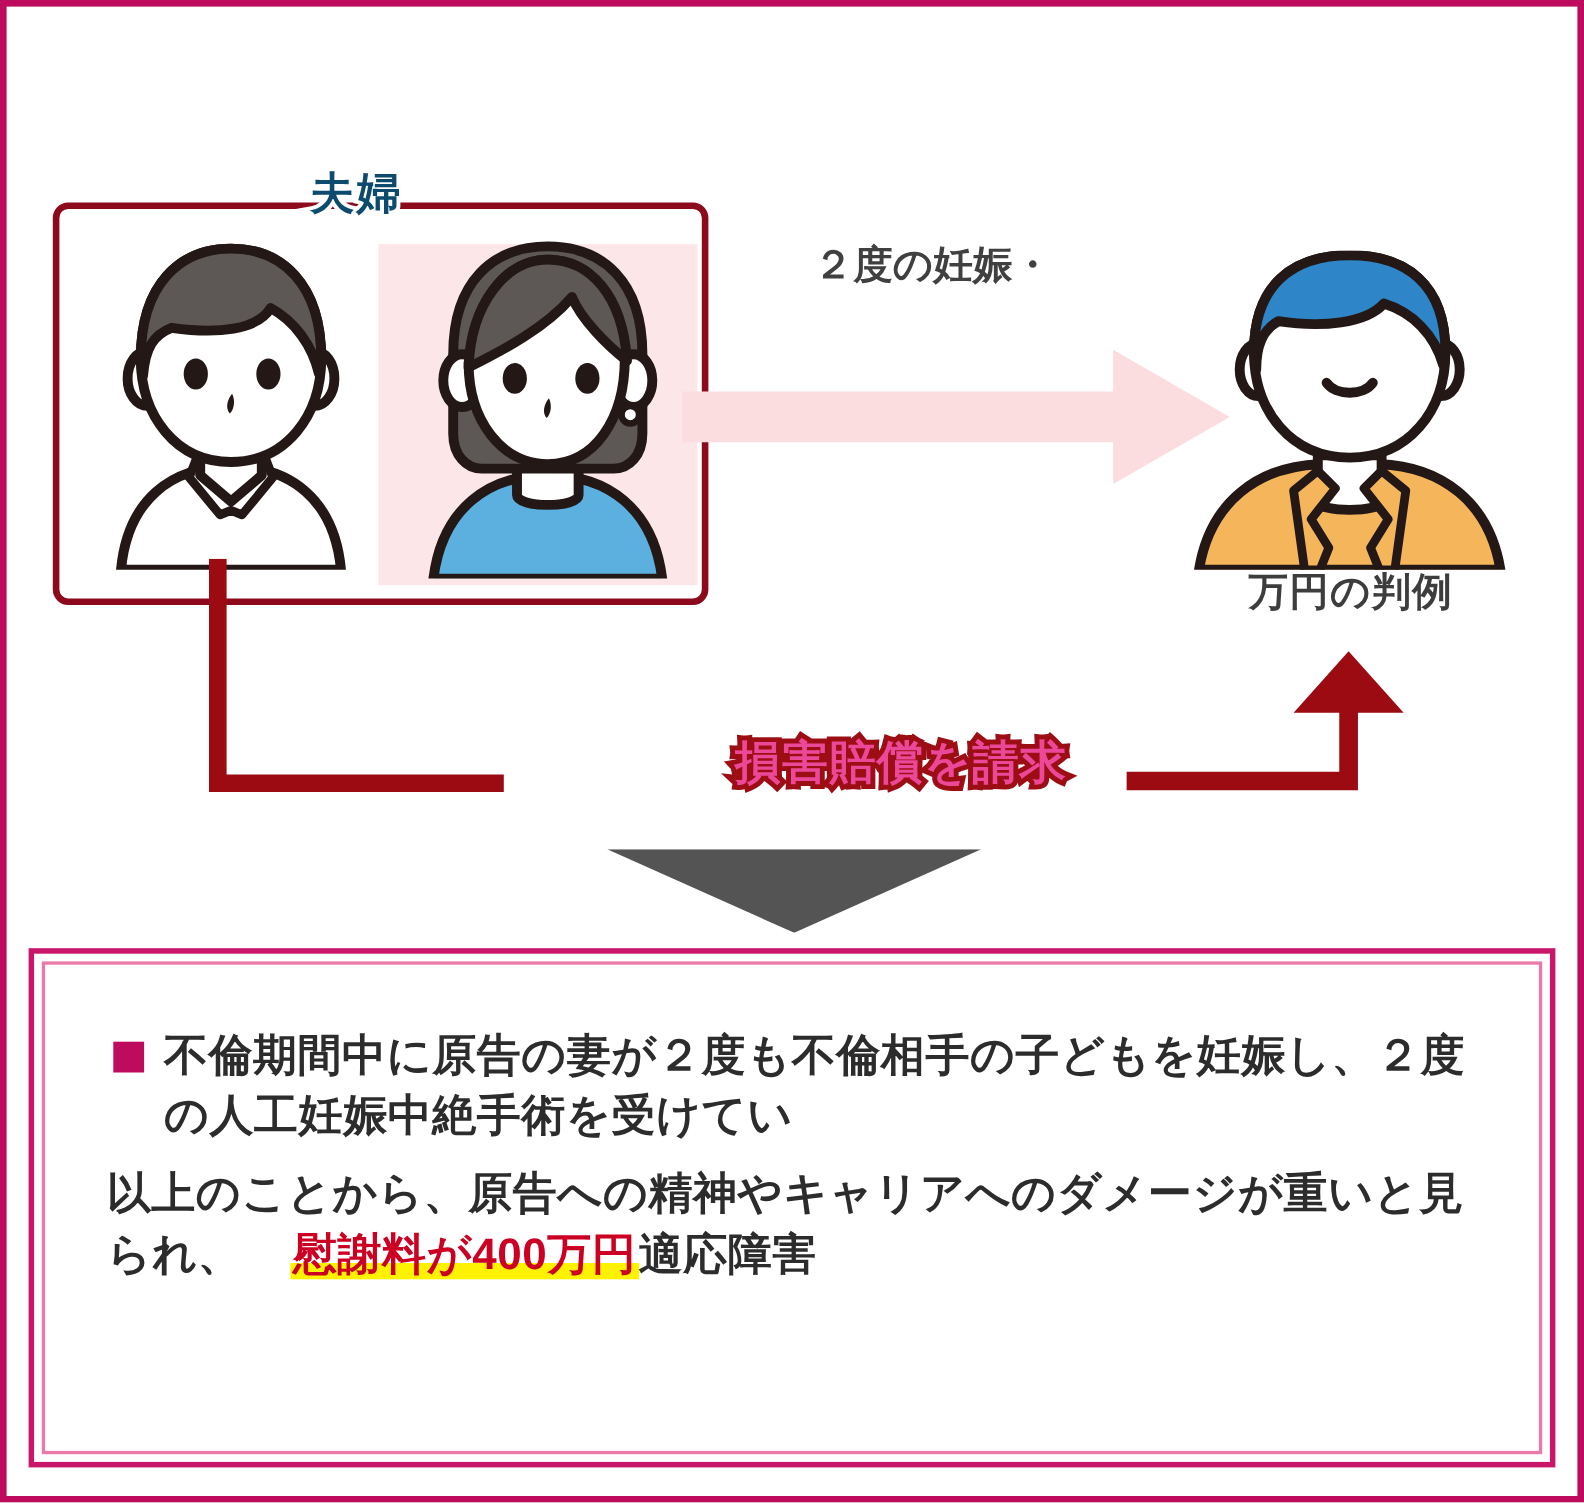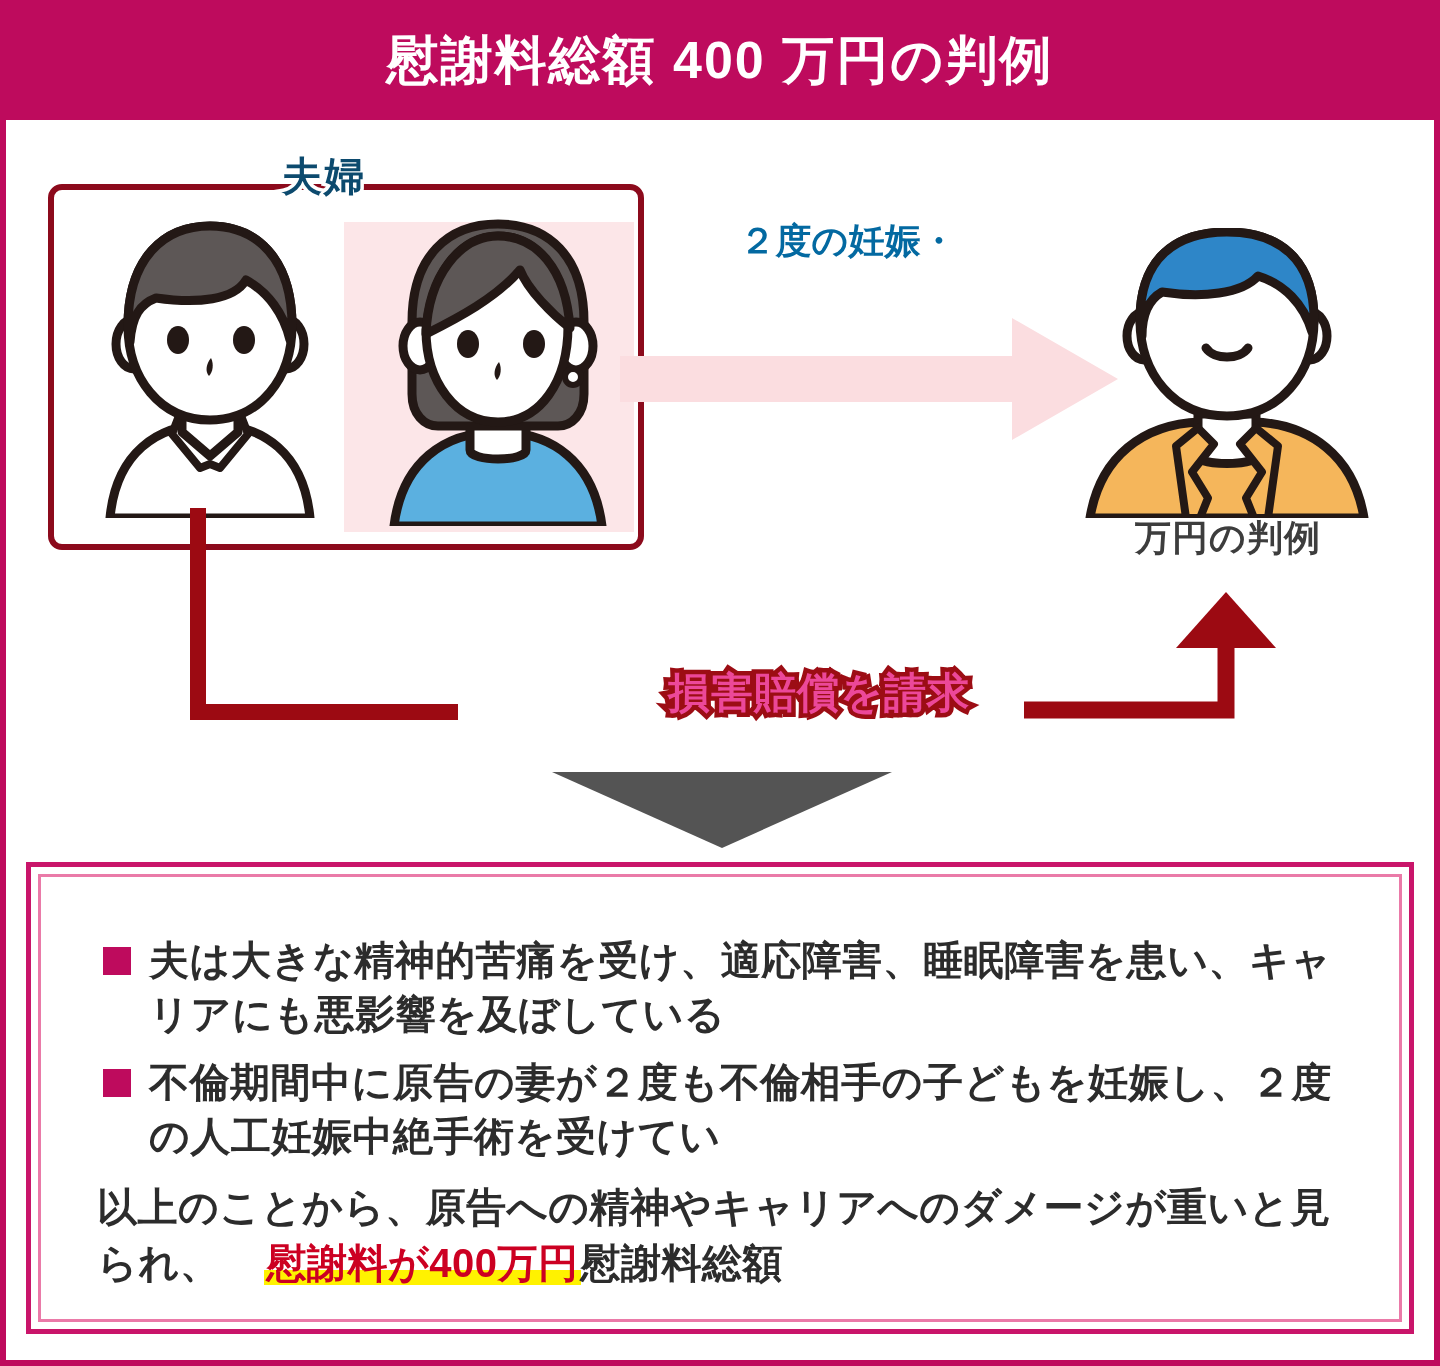--- a/index.html
+++ b/index.html
@@ -100,21 +100,21 @@
   }
 
   
   .arrow-caption {
     position: absolute;
     left: 648px; top: 218px;
     width: 400px;
     text-align: center;
     font-size: 36px;
     font-weight: bold;
-    color: #0369a1;
+    color: #404040;
     line-height: 1.26;
     -webkit-text-stroke: 6px #ffffff;
     paint-order: stroke fill;
     z-index: 5;
   }
   .arrow-caption span { display: block; white-space: nowrap; }
 
   
   .conn-left {
     position: absolute;
@@ -197,23 +197,20 @@
     background: linear-gradient(to top, #fff200 0%, #fff200 34%, rgba(255,242,0,0) 34%);
     padding: 0 2px;
     margin-left: 44px;
   }
 </style>
 </head>
 <body>
 
 <div id="page">
 
-  <div class="header">
-    <div class="header-title">慰謝料総額 400 万円の判例</div>
-  </div>
 
   <div class="couple-box"></div>
 
   <div class="wife-bg"></div>
 
   <svg class="fig fig-husband" viewBox="0 0 280 300">
     <path d="M40 300 C46 236 86 206 140 206 C194 206 234 236 240 300 Z" fill="#ffffff" stroke="#231815" stroke-width="9" stroke-linejoin="round"></path>
     <path d="M112 190 L140 232 L168 190 L178 216 L150 250 L140 246 L130 250 L102 216 Z" fill="#ffffff" stroke="#231815" stroke-width="8" stroke-linejoin="round"></path>
     <path d="M112 176 L112 214 L140 238 L168 214 L168 176 Z" fill="#ffffff" stroke="#231815" stroke-width="9" stroke-linejoin="round"></path>
     <ellipse cx="64" cy="126" rx="18" ry="25" fill="#ffffff" stroke="#231815" stroke-width="9"></ellipse>
@@ -274,29 +271,25 @@
 
   <div class="claim-label">損害賠償を請求</div>
 
   <svg class="gray-triangle" viewBox="0 0 340 76">
     <path d="M0 0 L340 0 L170 76 Z" fill="#545454"></path>
   </svg>
 
   <div class="result-box">
     <div class="result-inner">
 
-      <div class="bullet-row">
-        <span class="bullet-mark"></span>
-        <span class="bullet-text">夫は大きな精神的苦痛を受け、適応障害、睡眠障害を患い、キャリアにも悪影響を及ぼしている</span>
-      </div>
 
       <div class="bullet-row">
         <span class="bullet-mark"></span>
         <span class="bullet-text">不倫期間中に原告の妻が２度も不倫相手の子どもを妊娠し、２度の人工妊娠中絶手術を受けてい</span>
       </div>
 
-      <div class="conclusion"><span>以上のことから、原告への精神やキャリアへのダメージが重いと見られ、</span><span class="hl">慰謝料が400万円</span><span>慰謝料総額</span></div>
+      <div class="conclusion"><span>以上のことから、原告への精神やキャリアへのダメージが重いと見られ、</span><span class="hl">慰謝料が400万円</span><span>適応障害</span></div>
 
     </div>
   </div>
 
   <div class="page-frame"></div>
 </div>
 
 </body></html>

